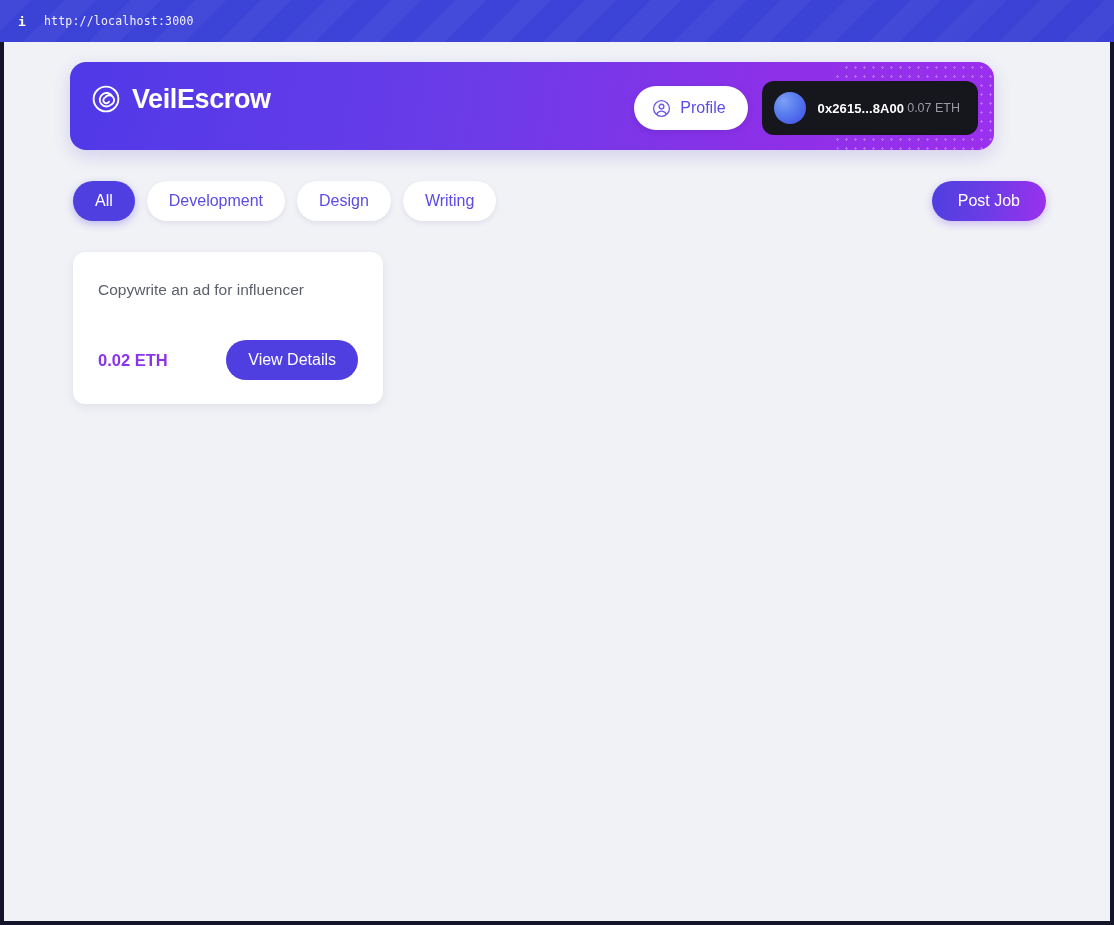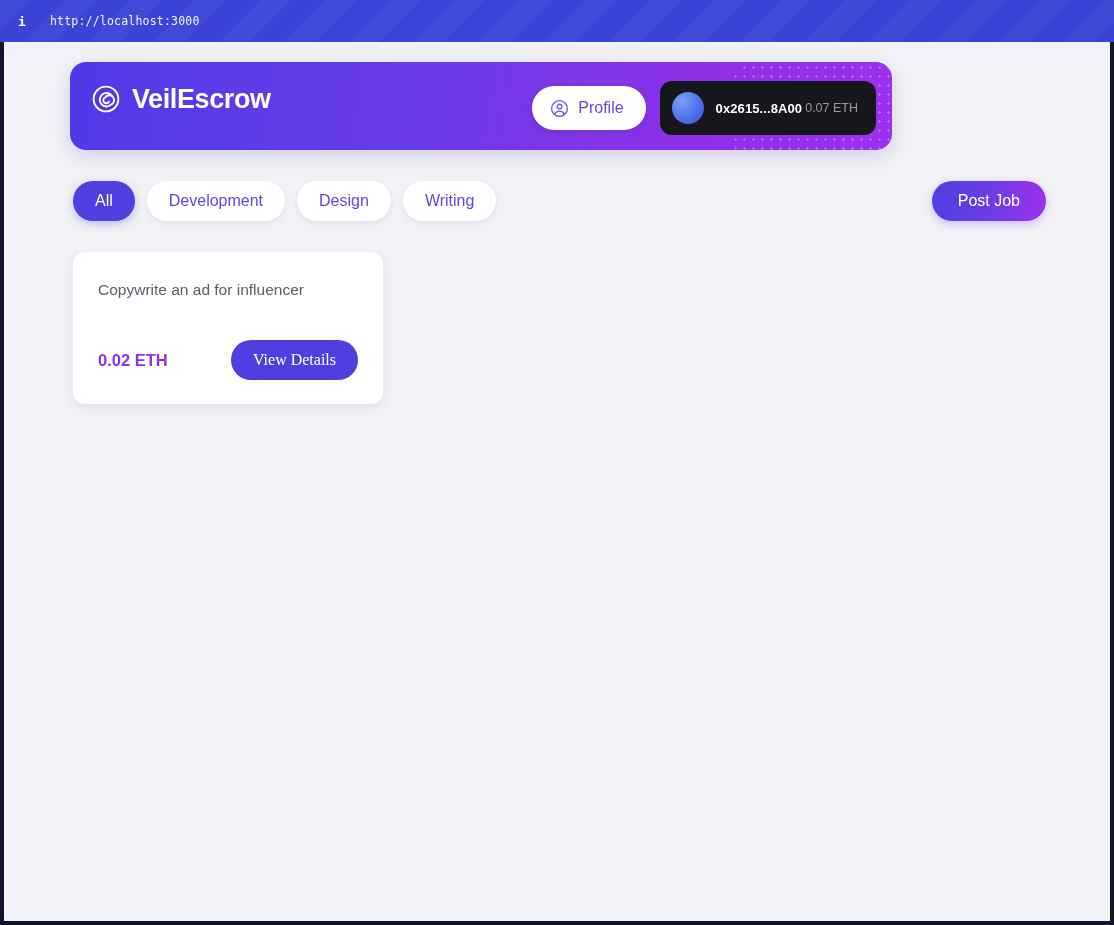--- a/index.html
+++ b/index.html
@@ -60,41 +60,41 @@
     text-align: center;
     letter-spacing: 0;
   }
   .url-text {
     position: relative;
     z-index: 2;
     color: #f2f2ff;
     font-family: "DejaVu Sans Mono", monospace;
     font-size: 11.5px;
     letter-spacing: 0.2px;
-    margin-left: 20px;
+    margin-left: 14px;
     white-space: nowrap;
   }
 
   
   #viewport {
     position: absolute;
     left: 4px;
     top: 42px;
     width: 1106px;
     height: 879px;
     background: #f1f2f6;
     overflow: hidden;
   }
 
   
   #site-header {
     position: absolute;
     left: 66px;
     top: 20px;
-    width: 822px;
+    width: 924px;
     height: 88px;
     border-radius: 16px;
     background: linear-gradient(100deg, #5039e8 0%, #6a3ce8 42%, #8f2fe8 78%, #9b30ef 100%);
     box-shadow: 0 6px 18px rgba(80, 50, 200, 0.18);
     overflow: hidden;
   }
   #header-dots {
     position: absolute;
     right: -20px;
     top: -26px;
@@ -284,21 +284,20 @@
     border-radius: 20px;
     background: #4f3fe0;
     color: #ffffff;
     font-size: 16px;
     display: flex;
     align-items: center;
     justify-content: center;
     cursor: pointer;
     white-space: nowrap;
     box-sizing: border-box;
-    font-family: Liberation Serif, serif;
   }
 </style>
 </head>
 <body>
 
 <div id="app-frame">
 
   <div id="urlbar">
     <span class="url-info-icon">i</span>
     <span class="url-text">http://localhost:3000</span>

